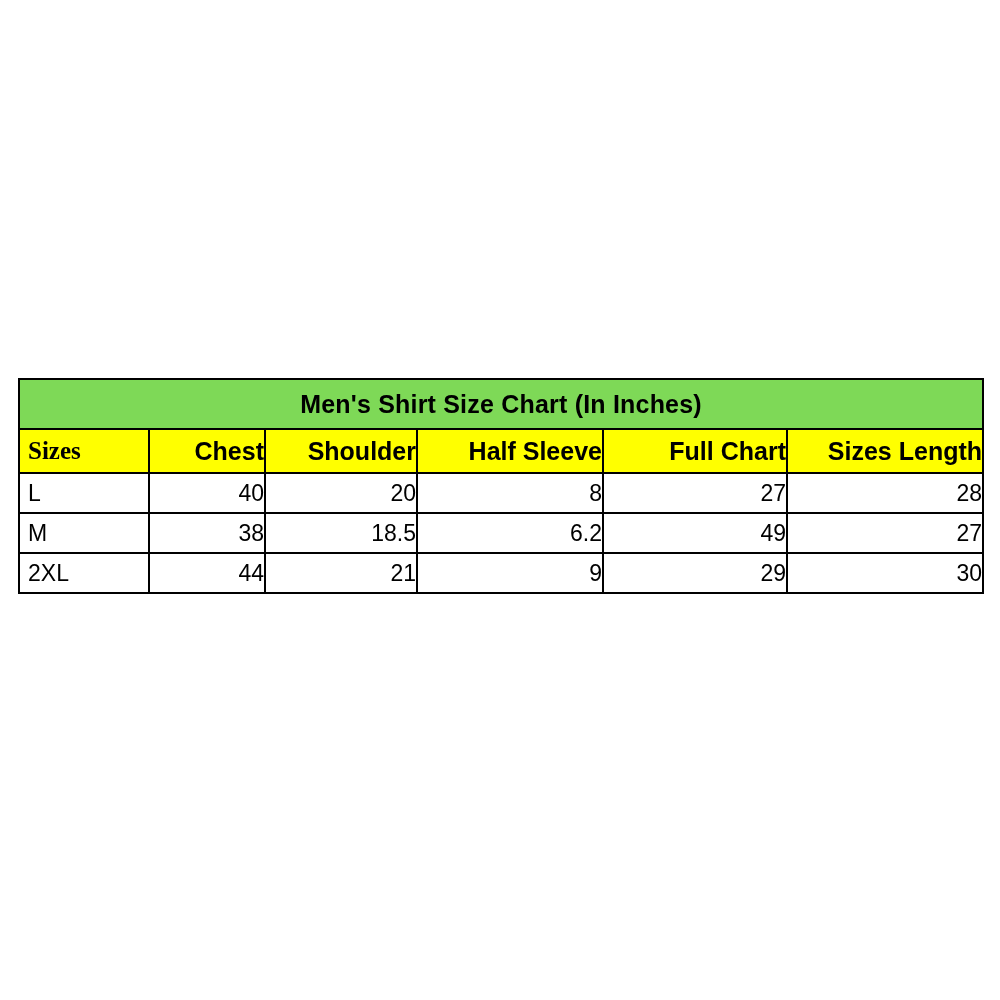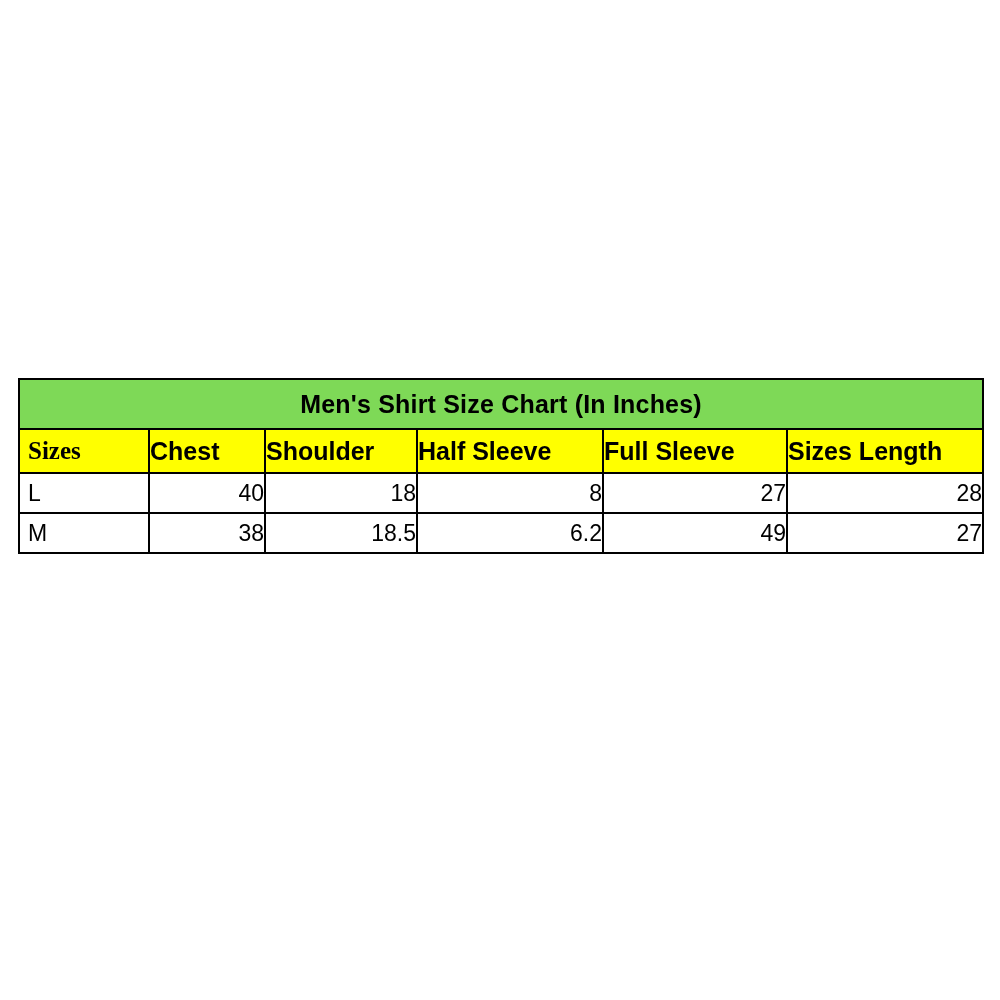--- a/index.html
+++ b/index.html
@@ -39,21 +39,21 @@
     text-align: center;
     height: 48px;
     letter-spacing: 0.2px;
   }
   .head-cell {
     background: #ffff00;
     color: #000000;
     font-size: 25px;
     font-weight: bold;
     height: 42px;
-    text-align: left;
+    text-align: right;
   }
   .head-cell.first {
     text-align: left;
     padding-left: 8px;
     font-family: Liberation Serif, serif;
   }
   .data-cell {
     background: #ffffff;
     color: #000000;
     font-size: 23px;
@@ -88,34 +88,42 @@
     </colgroup>
     <tbody>
       <tr>
         <td class="title-cell" colspan="6">Men's Shirt Size Chart (In Inches)</td>
       </tr>
       <tr>
         <td class="head-cell first">Sizes</td>
         <td class="head-cell">Chest</td>
         <td class="head-cell">Shoulder</td>
         <td class="head-cell">Half Sleeve</td>
-        <td class="head-cell">Full Sleeve</td>
+        <td class="head-cell">Full Chart</td>
         <td class="head-cell">Sizes Length</td>
       </tr>
       <tr>
         <td class="data-cell first">L</td>
         <td class="data-cell">40</td>
-        <td class="data-cell">18</td>
+        <td class="data-cell">20</td>
         <td class="data-cell">8</td>
         <td class="data-cell">27</td>
         <td class="data-cell">28</td>
       </tr>
       <tr>
         <td class="data-cell first">M</td>
         <td class="data-cell">38</td>
         <td class="data-cell">18.5</td>
         <td class="data-cell">6.2</td>
         <td class="data-cell">49</td>
         <td class="data-cell">27</td>
       </tr>
+      <tr>
+        <td class="data-cell first">2XL</td>
+        <td class="data-cell">44</td>
+        <td class="data-cell">21</td>
+        <td class="data-cell">9</td>
+        <td class="data-cell">29</td>
+        <td class="data-cell">30</td>
+      </tr>
     </tbody>
   </table>
 </div>
 
 </body></html>

